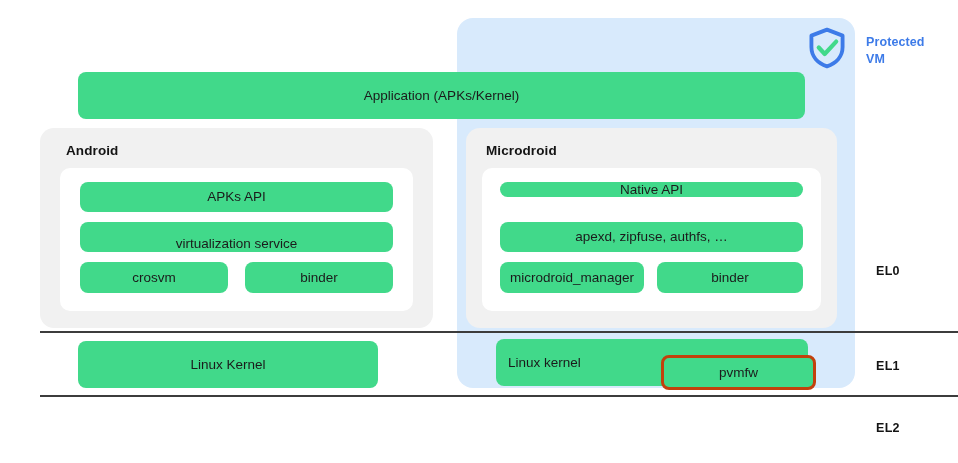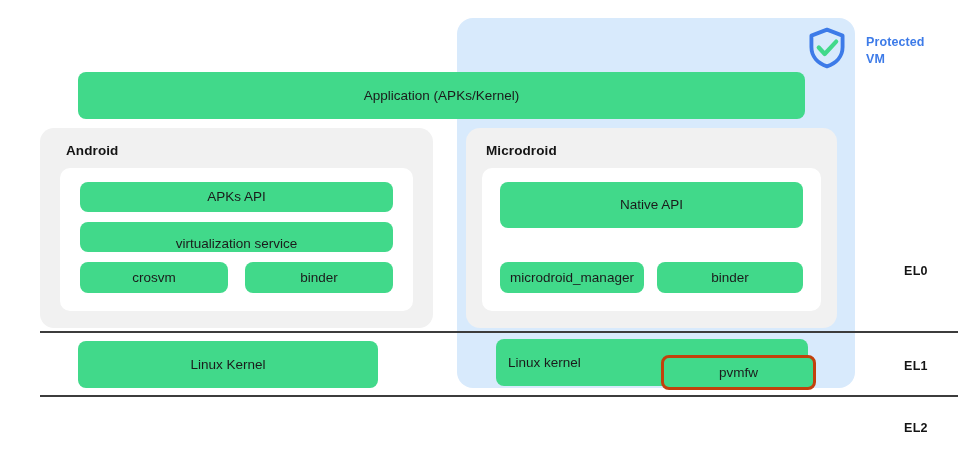--- a/index.html
+++ b/index.html
@@ -64,21 +64,20 @@
   .divider {
     background: #3c3c3c;
     height: 1.6px;
   }
 
   .el-label {
     font-size: 12.5px;
     font-weight: bold;
     color: #141414;
     letter-spacing: 0.3px;
-    margin-left: 28px;
   }
 
   .protected-label {
     font-size: 12.5px;
     font-weight: bold;
     color: #3D7BE8;
     line-height: 1.35;
     letter-spacing: 0.1px;
   }
 
@@ -134,24 +133,27 @@
         <span>binder</span>
       </div>
     </div>
   </div>
 
   <div class="abs grey-panel" style="left:466px; top:128px; width:371px; height:200px;">
     <div class="abs panel-title" style="left:20px; top:15px;">Microdroid</div>
 
     <div class="abs white-panel" style="left:16px; top:40px; width:339px; height:143px;">
 
-      <div class="abs green-box" style="left:18px; top:14px; width:303px; height:46px;justify-content:center;">
+      <div class="abs green-box" style="left:18px; top:14px; width:303px; height:15px;justify-content:center;">
         <span>Native API</span>
       </div>
 
+      <div class="abs green-box" style="left:18px; top:54px; width:303px; height:30px;">
+        <span>apexd, zipfuse, authfs, …</span>
+      </div>
 
       <div class="abs green-box" style="left:18px; top:94px; width:144px; height:31px;">
         <span>microdroid_manager</span>
       </div>
 
       <div class="abs green-box" style="left:175px; top:94px; width:146px; height:31px;">
         <span>binder</span>
       </div>
     </div>
   </div>

